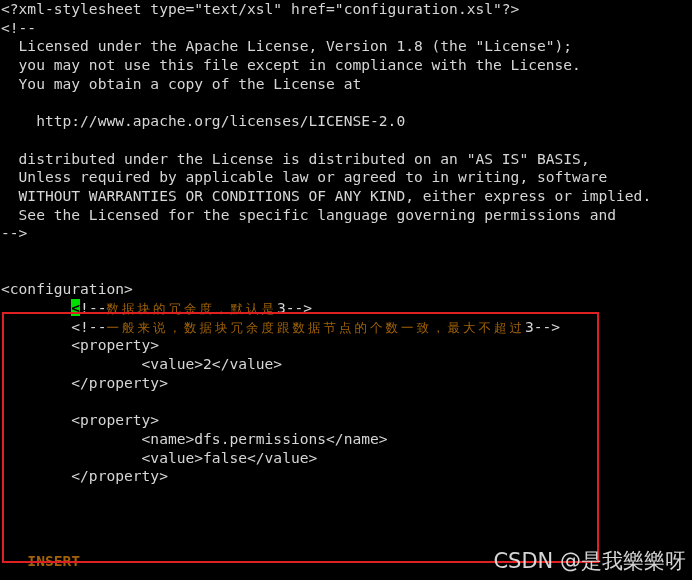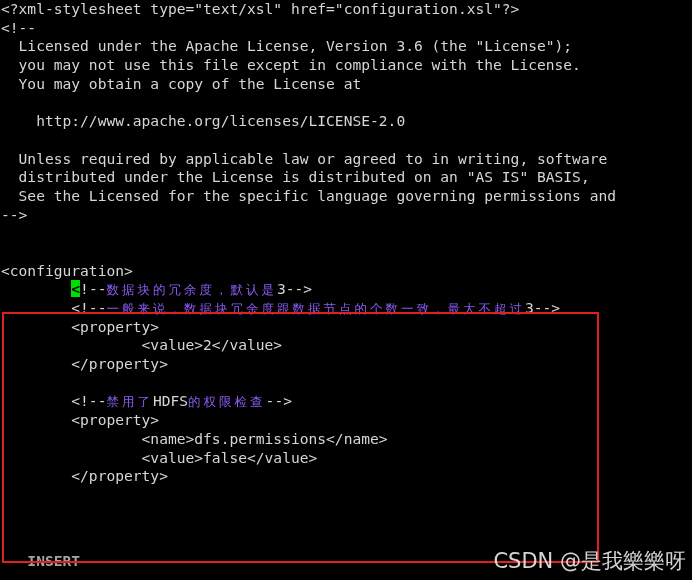--- a/index.html
+++ b/index.html
@@ -38,40 +38,40 @@
   .line.blank { color: transparent; }
 
   
   .t { color: #d6d6d6; }
 
   
   .cjk {
     font-family: "DejaVu Sans", "Liberation Sans", sans-serif;
     font-size: 12.5px;
     letter-spacing: 3.0px;
-    color: #8b5cf6;
+    color: #a16207;
   }
 
   
   .cursor {
     background: #00e000;
     color: #000000;
     font-weight: 600;
   }
 
   
   .status {
     position: absolute;
     left: 1px;
     top: 552px;
     font-family: "DejaVu Sans Mono", "Liberation Mono", monospace;
     font-size: 14.6px;
     line-height: 18.7px;
     font-weight: bold;
-    color: #a3a3a3;
+    color: #a16207;
     white-space: pre;
   }
 
   
   #annot-rect {
     position: absolute;
     left: 2px;
     top: 312px;
     width: 597px;
     height: 251px;
@@ -97,46 +97,46 @@
 </style>
 </head>
 <body>
 
 <div id="screen">
 
   <div id="buffer">
 
     <div class="line"><span class="t">&lt;?xml-stylesheet type="text/xsl" href="configuration.xsl"?&gt;</span></div>
     <div class="line"><span class="t">&lt;!--</span></div>
-    <div class="line"><span class="t">  Licensed under the Apache License, Version 3.6 (the "License");</span></div>
+    <div class="line"><span class="t">  Licensed under the Apache License, Version 1.8 (the "License");</span></div>
     <div class="line"><span class="t">  you may not use this file except in compliance with the License.</span></div>
     <div class="line"><span class="t">  You may obtain a copy of the License at</span></div>
     <div class="line blank"><span class="t"></span></div>
     <div class="line"><span class="t">    http://www.apache.org/licenses/LICENSE-2.0</span></div>
     <div class="line blank"><span class="t"></span></div>
+    <div class="line"><span class="t">  distributed under the License is distributed on an "AS IS" BASIS,</span></div>
     <div class="line"><span class="t">  Unless required by applicable law or agreed to in writing, software</span></div>
-    <div class="line"><span class="t">  distributed under the License is distributed on an "AS IS" BASIS,</span></div>
+    <div class="line"><span class="t">  WITHOUT WARRANTIES OR CONDITIONS OF ANY KIND, either express or implied.</span></div>
     <div class="line"><span class="t">  See the Licensed for the specific language governing permissions and</span></div>
     <div class="line"><span class="t">--&gt;</span></div>
     <div class="line blank"><span class="t"></span></div>
     <div class="line blank"><span class="t"></span></div>
 
     <div class="line"><span class="t">&lt;configuration&gt;</span></div>
 
     <div class="line"><span class="t">        </span><span class="t cursor">&lt;</span><span class="t">!--</span><span class="cjk">数据块的冗余度，默认是</span><span class="t">3</span><span class="t">--&gt;</span></div>
 
     <div class="line"><span class="t">        </span><span class="t">&lt;!--</span><span class="cjk">一般来说，数据块冗余度跟数据节点的个数一致，最大不超过</span><span class="t">3</span><span class="t">--&gt;</span></div>
 
     <div class="line"><span class="t">        &lt;property&gt;</span></div>
     <div class="line"><span class="t">                &lt;value&gt;2&lt;/value&gt;</span></div>
     <div class="line"><span class="t">        &lt;/property&gt;</span></div>
 
     <div class="line blank">&nbsp;</div>
 
-    <div class="line"><span class="t">        </span><span class="t">&lt;!--</span><span class="cjk">禁用了</span><span class="t">HDFS</span><span class="cjk">的权限检查</span><span class="t">--&gt;</span></div>
 
     <div class="line"><span class="t">        &lt;property&gt;</span></div>
     <div class="line"><span class="t">                &lt;name&gt;dfs.permissions&lt;/name&gt;</span></div>
     <div class="line"><span class="t">                &lt;value&gt;false&lt;/value&gt;</span></div>
     <div class="line"><span class="t">        &lt;/property&gt;</span></div>
 
   </div>
 
   <div class="status">-- INSERT --</div>
 

